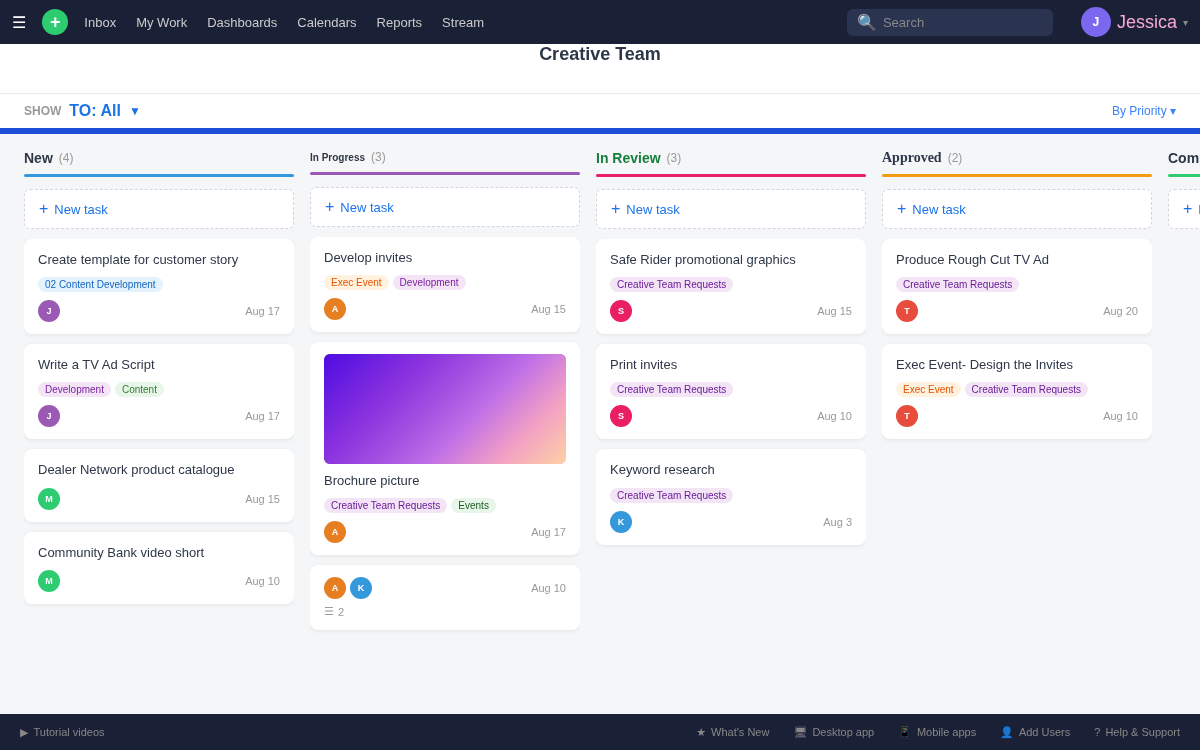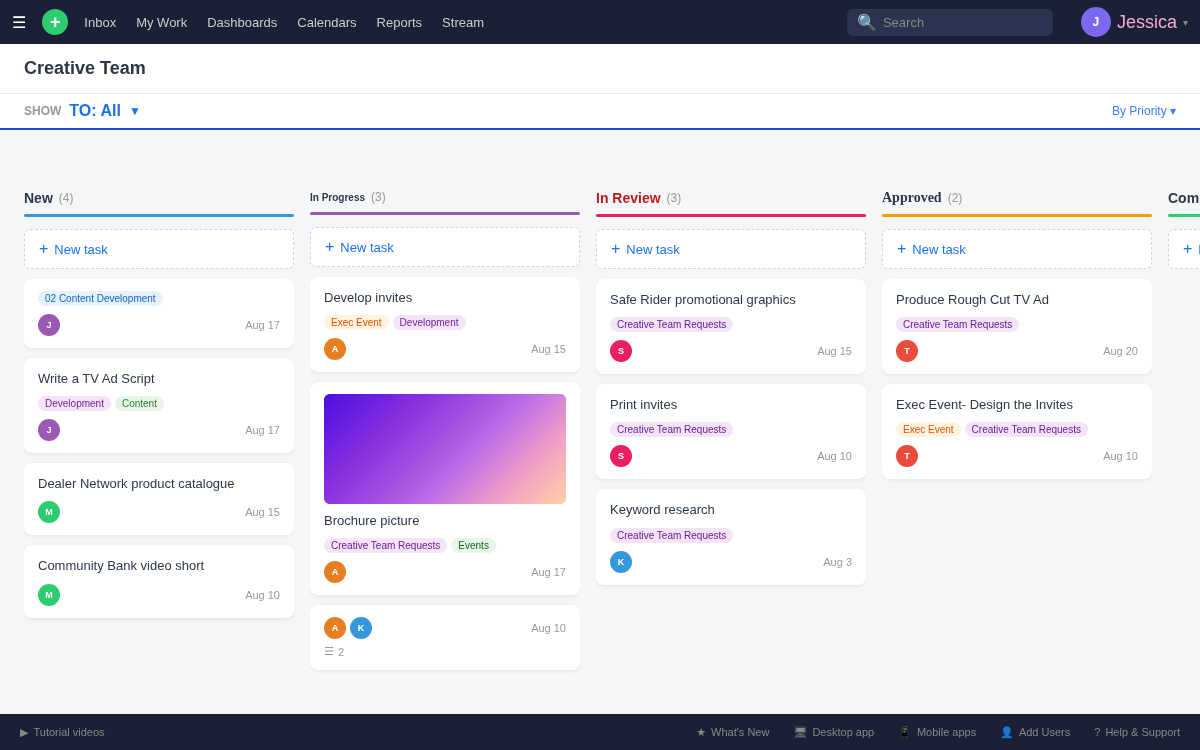--- a/index.html
+++ b/index.html
@@ -12,37 +12,37 @@
     .nav-item { color: #ccc; font-size: 13px; cursor: pointer; }
     .nav-search { margin-left: auto; display: flex; align-items: center; background: #2a3350; border-radius: 6px; padding: 4px 10px; gap: 6px; min-width: 200px; }
     .nav-search input { background: transparent; border: none; outline: none; color: #ccc; font-size: 13px; width: 160px; }
     .nav-search input::placeholder { color: #888; }
     .nav-user { display: flex; align-items: center; gap: 6px; cursor: pointer; margin-left: 12px; }
     .nav-avatar { width: 30px; height: 30px; border-radius: 50%; background: #7b68ee; display: flex; align-items: center; justify-content: center; font-size: 11px; color: #fff; overflow: hidden; }
     .nav-user-name { color: #f9a8d4; font-size: 18px; }
     .nav-chevron { color: #888; font-size: 10px; }
 
     
-    .workspace-header { background: #fff; border-bottom: 1px solid #e8eaf0; padding: 0 24px; display: flex; align-items: center; height: 50px; flex-shrink: 0; }
+    .workspace-header { background: #fff; border-bottom: 1px solid #e8eaf0; padding: 0 24px; display: flex; align-items: center; height: 50px; flex-shrink: 0; flex-direction: column; }
     .workspace-title { font-size: 18px; font-weight: 600; color: #2d3748; flex: 1; }
     .view-tabs { display: flex; gap: 20px; align-items: center; }
     .view-tab { font-size: 12px; color: #999; cursor: pointer; padding: 4px 0; text-transform: uppercase; letter-spacing: 0.5px; font-weight: 500; }
     .view-tab.active { color: #2d3748; border-bottom: 2px solid #1a73e8; padding-bottom: 2px; }
     .view-tab-actions { display: flex; gap: 8px; margin-left: 12px; }
 
     
-    .filter-bar { background: #fff; border-bottom: 2px solid #1d4ed8; padding: 8px 24px; display: flex; align-items: center; gap: 8px; flex-shrink: 0; }
+    .filter-bar { background: #fff; border-bottom: 6px solid #1d4ed8; padding: 8px 24px; display: flex; align-items: center; gap: 8px; flex-shrink: 0; }
     .filter-show { font-size: 12px; color: #999; text-transform: uppercase; font-weight: 600; }
     .filter-to-all { font-size: 16px; color: #1a73e8; font-weight: 600; cursor: pointer; }
     .filter-icon { color: #1a73e8; font-size: 12px; cursor: pointer; }
     .filter-right { margin-left: auto; font-size: 12px; color: #3b82f6; cursor: pointer; }
 
     
     .board-container { flex: 1; overflow-x: auto; overflow-y: hidden; padding: 16px 24px; display: flex; gap: 16px; }
-    .board-column { width: 270px; flex-shrink: 0; display: flex; flex-direction: column; margin-top: 44px; }
+    .board-column { width: 270px; flex-shrink: 0; display: flex; flex-direction: column; }
     .column-line { height: 3px; border-radius: 2px; width: 100%; margin-top: 4px; }
     .column-header-wrap { display: flex; flex-direction: column; width: 100%; }
     .column-header-top { display: flex; align-items: center; gap: 6px; margin-bottom: 4px; }
 
     .new-task-btn { background: #fff; border: 1.5px dashed #d0d5e0; border-radius: 6px; padding: 10px 14px; color: #1a73e8; font-size: 13px; cursor: pointer; display: flex; align-items: center; gap: 6px; margin-bottom: 10px; }
 
     .task-card { background: #fff; border-radius: 8px; padding: 12px 14px; margin-bottom: 10px; box-shadow: 0 1px 4px rgba(0,0,0,0.08); cursor: pointer; }
     .task-title { font-size: 13px; font-weight: 500; color: #2d3748; margin-bottom: 8px; line-height: 1.4; }
     .task-tags { display: flex; flex-wrap: wrap; gap: 4px; margin-bottom: 8px; }
     .task-tag { font-size: 10px; padding: 2px 7px; border-radius: 10px; background: #e8f0fe; color: #5470c6; font-weight: 500; }
@@ -105,20 +105,21 @@
     <span style="font-size:12px;color:#999;">(4)</span>
         </div>
         <div class="column-line" style="background: rgb(52, 152, 219);"></div>
       </div>
       <div class="new-task-btn" style="margin-top: 12px;">
         <span style="font-size:16px;color:#1a73e8;">+</span>
         <span style="font-size:13px;color:#1a73e8;">New task</span>
       </div>
       <div style="overflow-y: auto; flex: 1 1 0%;">
         <div class="task-card">
+          <div class="task-title">Create template for customer story</div>
           <div class="task-tags">
             <span class="task-tag" style="background:#e3f2fd;color:#1565c0;">02 Content Development</span>
           </div>
           <div class="task-footer">
       <div class="task-avatars">
         <div class="task-avatar" style="background:#9b59b6;">J</div>
             </div>
       <span class="task-date">Aug 17</span>
     </div>
         </div>
@@ -208,21 +209,21 @@
           <div class="task-subtask">
         <span>☰</span>
         <span>2</span>
       </div>
         </div>
       </div>
     </div>
     <div class="board-column">
       <div class="column-header-wrap">
         <div class="column-header-top">
-          <span style="font-size:14px;font-weight:600;color:#b91c1c;">In Review</span>
+          <span style="font-size:14px;font-weight:600;color:#15803d;">In Review</span>
     <span style="font-size:12px;color:#999;">(3)</span>
         </div>
         <div class="column-line" style="background: rgb(233, 30, 99);"></div>
       </div>
       <div class="new-task-btn" style="margin-top: 12px;">
         <span style="font-size:16px;color:#1a73e8;">+</span>
         <span style="font-size:13px;color:#1a73e8;">New task</span>
       </div>
       <div style="overflow-y: auto; flex: 1 1 0%;">
         <div class="task-card">

